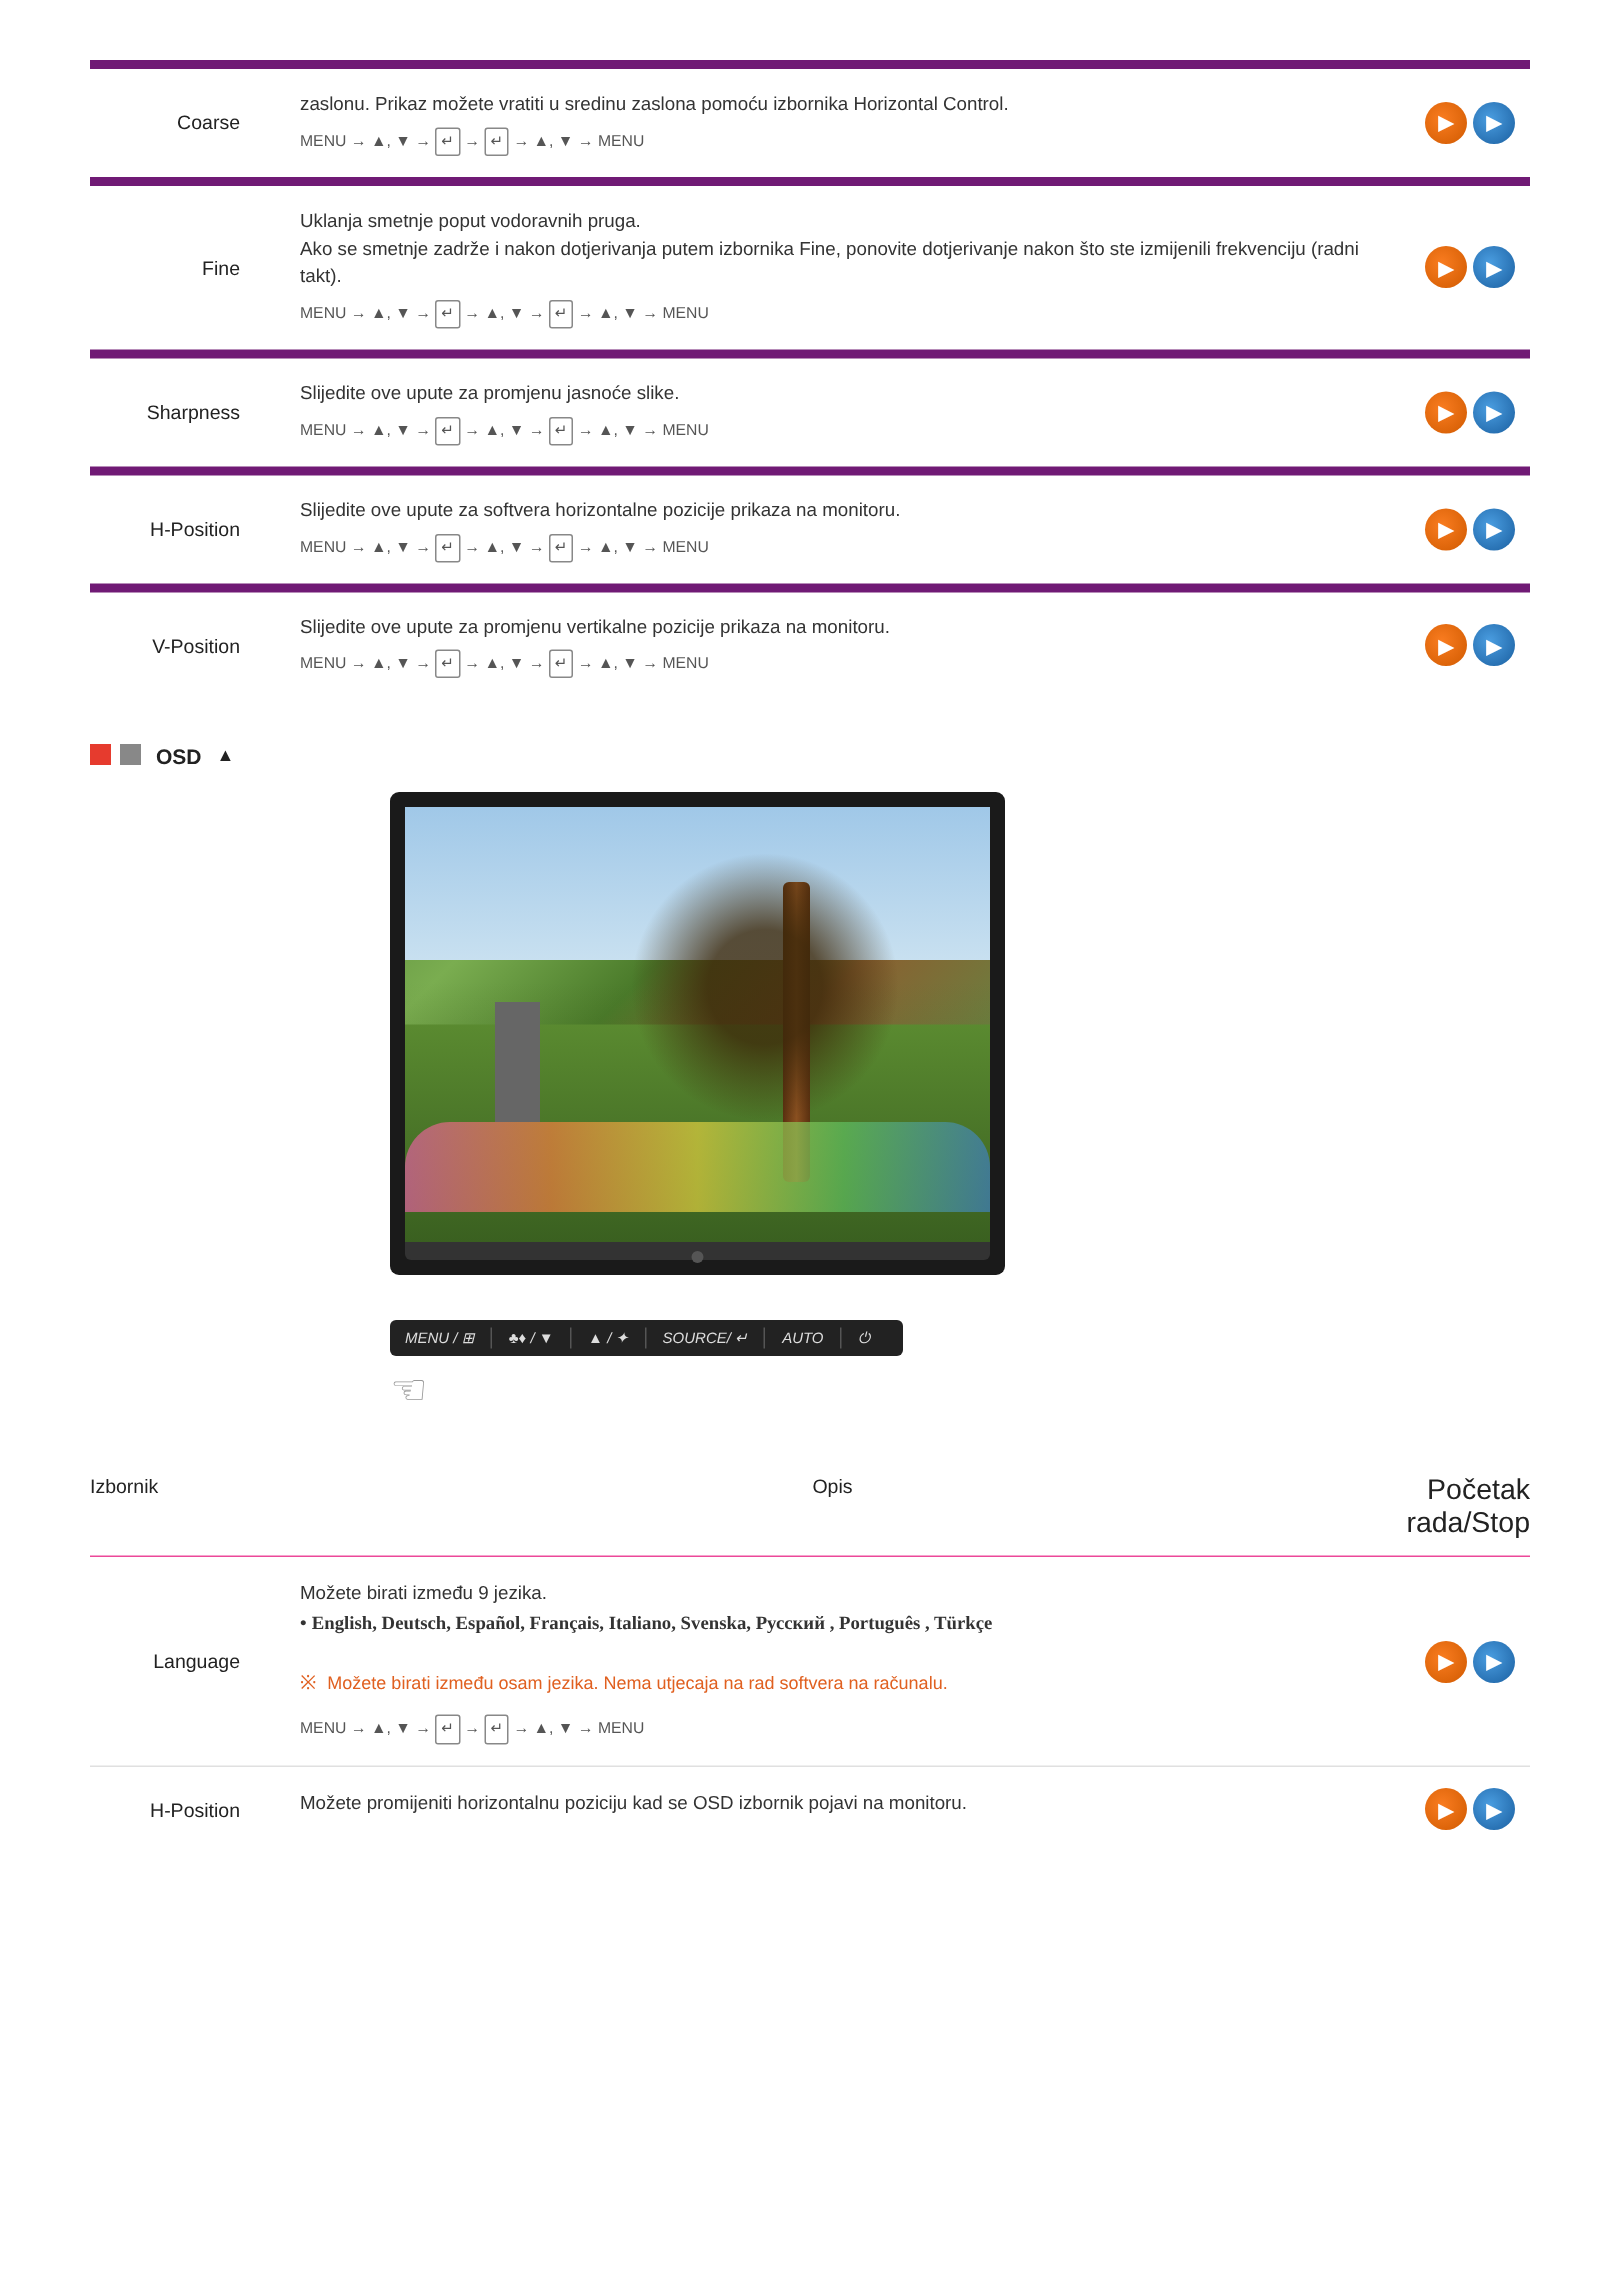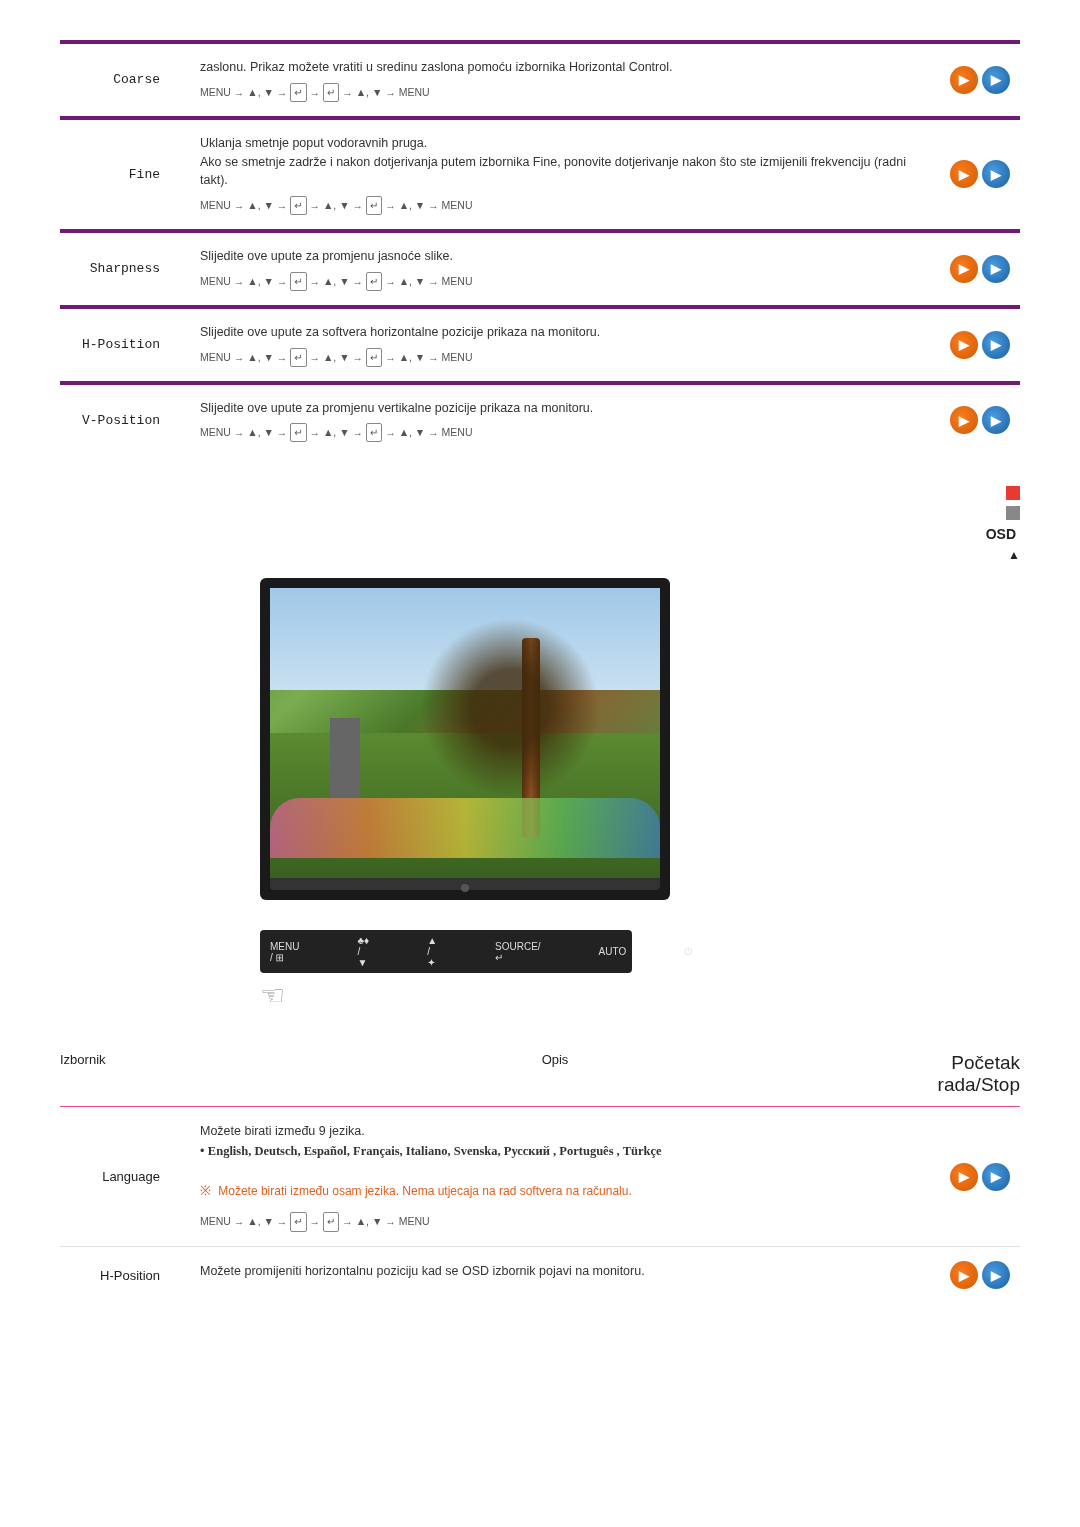--- a/index.html
+++ b/index.html
@@ -23,34 +23,33 @@
       padding: 14px 10px;
       vertical-align: top;
     }
     .menu-table .label-col {
       width: 130px;
       font-size: 13px;
       color: #222;
       text-align: right;
       padding-right: 30px;
       vertical-align: middle;
-      font-family: Liberation Mono, monospace;
     }
     .menu-table .desc-col {
       font-size: 12.5px;
       color: #333;
       line-height: 1.5;
     }
     .menu-table .btn-col {
       width: 70px;
       text-align: right;
       vertical-align: middle;
     }
     .row-divider td {
-      border-top: 4px solid #701a75;
+      border-top: 6px solid #701a75;
     }
     .menu-path {
       font-size: 10.5px;
       color: #555;
       margin-top: 6px;
     }
 
     
     .nav-btns {
       display: flex;
@@ -68,24 +67,23 @@
       font-weight: bold;
       color: white;
       cursor: pointer;
     }
     .btn-orange { background: radial-gradient(circle at 40% 40%, #f97c20, #d05a00); }
     .btn-blue   { background: radial-gradient(circle at 40% 40%, #4a9de0, #1a5fa0); }
 
     
     .osd-header {
       display: flex;
-      align-items: flex-end;
+      align-items: flex-start;
       gap: 6px;
       margin: 20px 0 16px 0;
-      flex-direction: column;
     }
     .osd-square-red {
       width: 14px; height: 14px;
       background: #e63b2e;
     }
     .osd-square-gray {
       width: 14px; height: 14px;
       background: #888;
     }
     .osd-label {
@@ -177,30 +175,31 @@
       position: absolute;
       bottom: -2px; left: 50%; transform: translateX(-50%);
       width: 8px; height: 8px;
       background: #555;
       border-radius: 50%;
     }
 
     
     .control-bar {
       margin-left: 200px;
-      width: 372px;
+      width: 342px;
       background: #222;
       border-radius: 4px;
       padding: 5px 10px;
       display: flex;
       align-items: center;
-      gap: 29px;
+      gap: 11px;
       margin-bottom: 6px;
       font-size: 10px;
       color: #ddd;
+      font-style: italic;
     }
     .control-bar .cb-group {
       display: flex;
       align-items: center;
       gap: 3px;
     }
     .cb-divider { width: 1px; height: 14px; background: #555; }
 
     
     .hand-icon-area {

